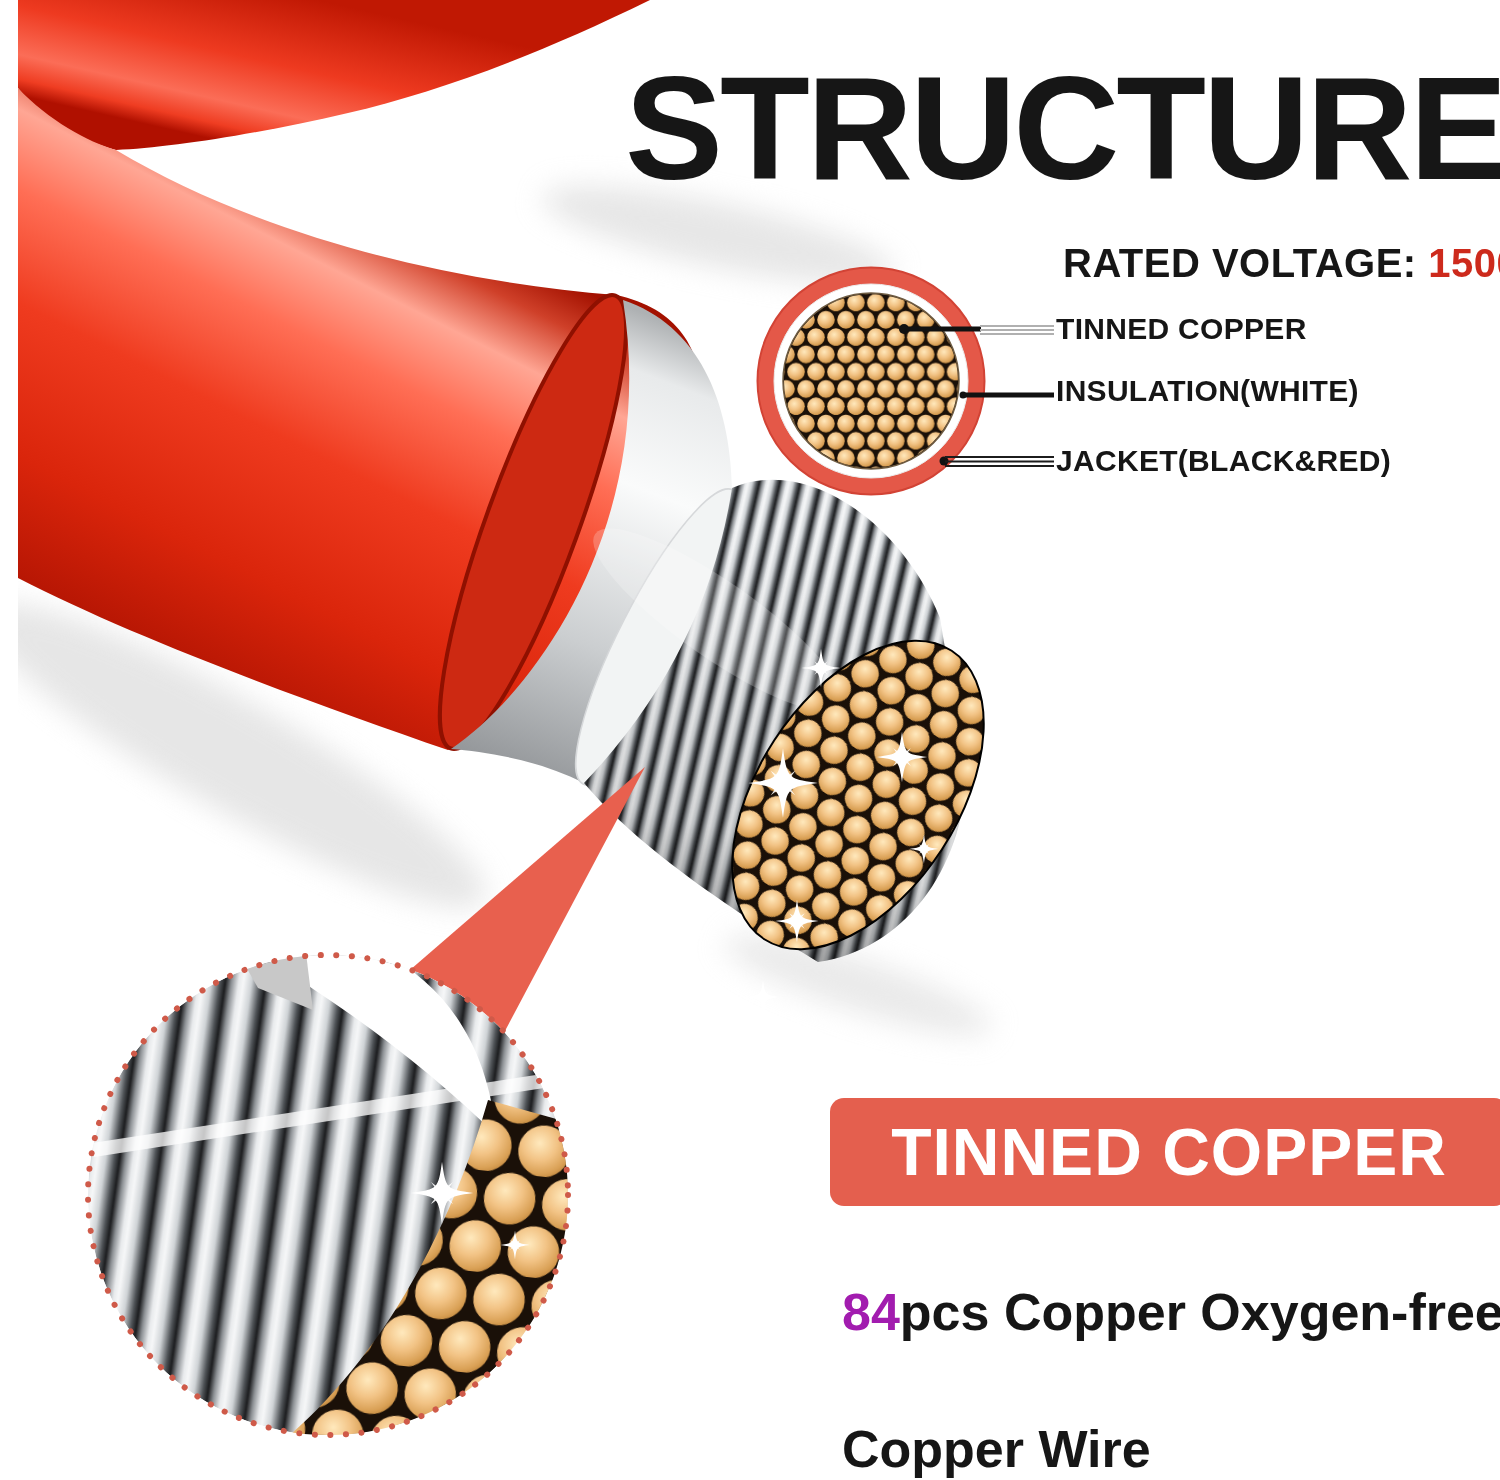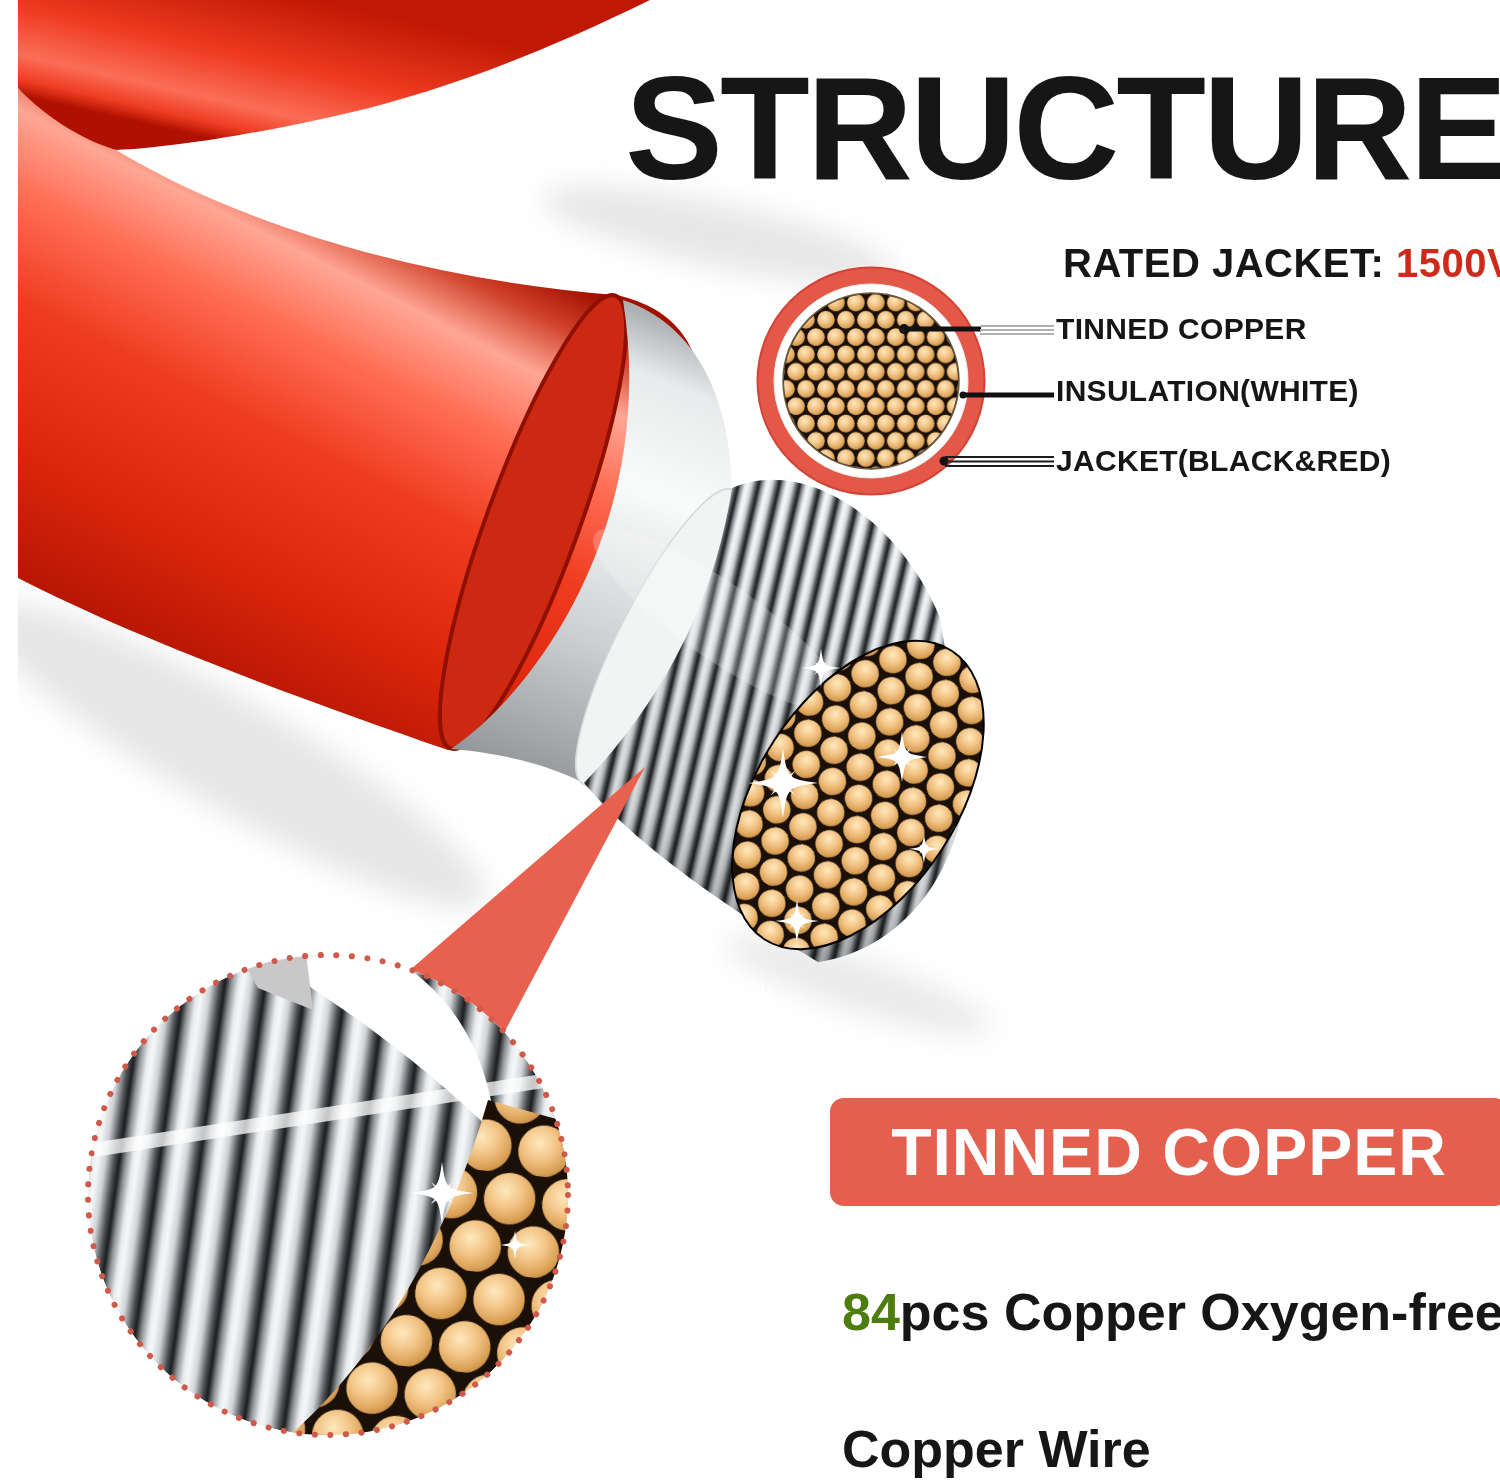--- a/index.html
+++ b/index.html
@@ -10,21 +10,21 @@
   .title{left:607px;top:55px;font-size:147px;letter-spacing:-3px;}
   .spec{left:1045px;top:243px;font-size:40px;letter-spacing:0.5px;}
   .spec .red{color:#cd2a1c;}
   .lbl{left:1038px;font-size:30px;letter-spacing:0.3px;}
   .lbl1{top:314px;} .lbl2{top:376px;} .lbl3{top:446px;}
   .banner{position:absolute;left:812px;top:1098px;width:678px;height:108px;
           background:#e45f4e;border-radius:14px;display:flex;align-items:center;justify-content:center;}
   .banner span{color:#ffffff;font-weight:700;font-size:66px;letter-spacing:1px;
                font-family:"Liberation Sans",sans-serif;}
   .feat{font-size:52px;}
-  .feat .red{color:#4d7c0f;}
+  .feat .red{color:#a21caf;}
   .feat1{left:824px;top:1286px;}
   .feat2{left:824px;top:1423px;}
 </style>
 </head>
 <body>
 
 <div id="stage">
 
 <svg id="art" width="1500" height="1480" viewBox="0 0 1500 1480">
   <defs>
@@ -185,21 +185,21 @@
       <line x1="927" y1="457" x2="1036" y2="457"></line>
       <line x1="927" y1="461.5" x2="1036" y2="461.5"></line>
       <line x1="927" y1="466" x2="1036" y2="466"></line>
     </g>
   </g>
 </svg>
 
   <div class="txt title">STRUCTURE</div>
 
   <div class="txt spec">
-    <span>RATED JACKET: </span><span class="red">1500V</span>
+    <span>RATED VOLTAGE: </span><span class="red">1500V</span>
   </div>
 
   <div class="txt lbl lbl1">TINNED COPPER</div>
   <div class="txt lbl lbl2">INSULATION(WHITE)</div>
   <div class="txt lbl lbl3">JACKET(BLACK&amp;RED)</div>
 
   <div class="banner">
     <span>TINNED COPPER</span>
   </div>
 

